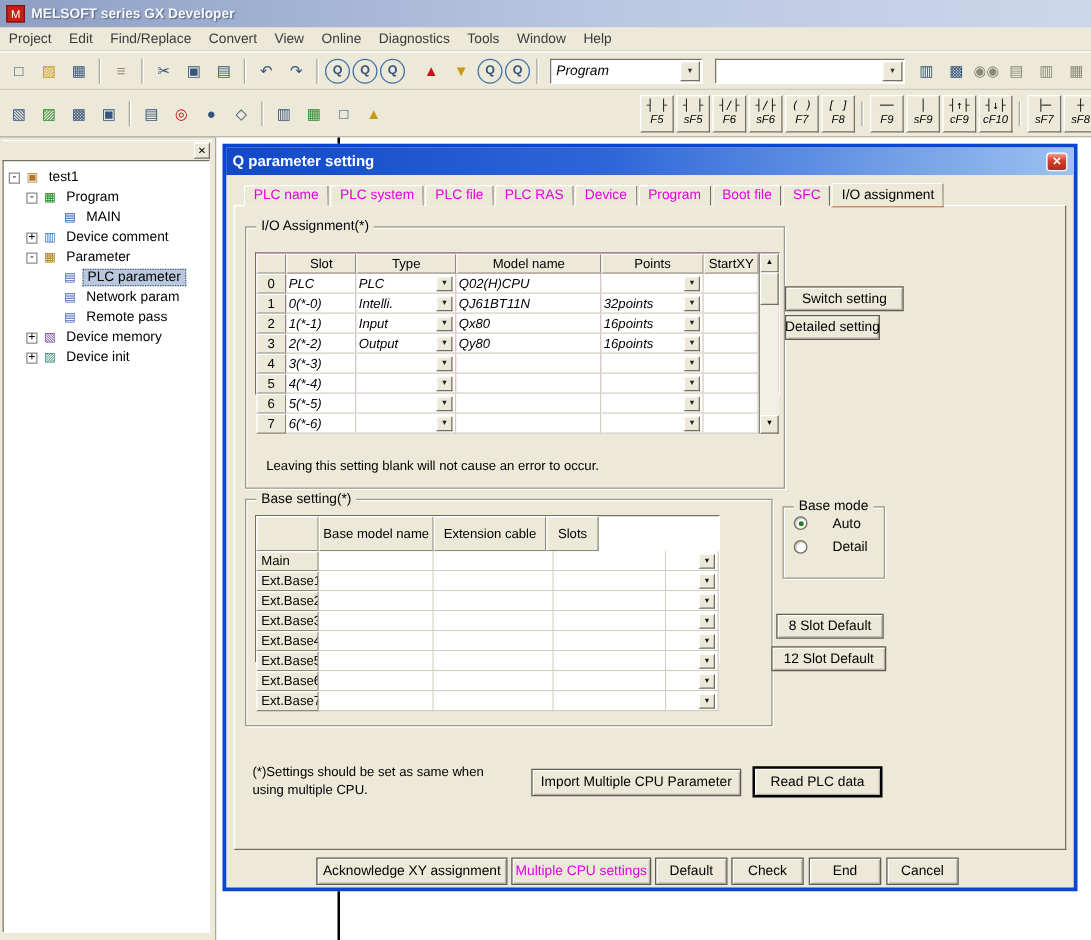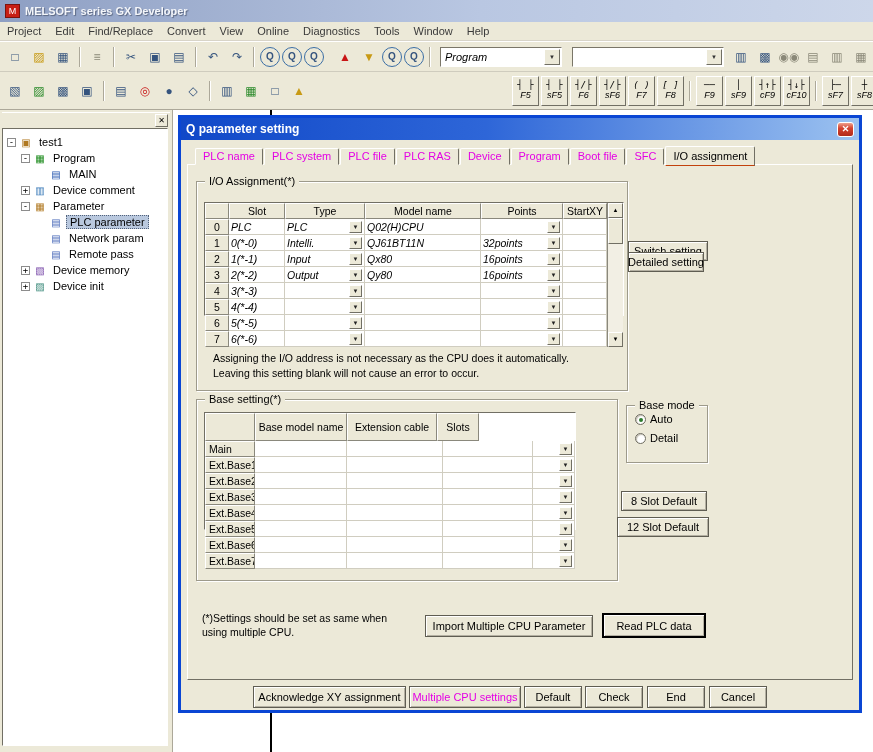--- a/index.html
+++ b/index.html
@@ -66,29 +66,29 @@
 .iohead .hcell{justify-content:center}
 .c0{flex:0 0 24px}.c1{flex:0 0 56px}.c2{flex:0 0 80px}.c3{flex:0 0 116px}.c4{flex:0 0 82px}.c5{flex:0 0 44px}
 .da{width:13px;height:12px;flex:0 0 13px;background:#ece9d8;border:1px solid;border-color:#fff #716f64 #716f64 #fff;font-size:6px;line-height:10px;text-align:center;color:#222}
 .vscroll{position:absolute;right:0;top:0;width:16px;height:144px;background:#f2efe4;border-left:1px solid #8a887c;display:flex;flex-direction:column;align-items:center}
 .sbtn{width:15px;height:15px;background:#ece9d8;border:1px solid;border-color:#fff #716f64 #716f64 #fff;font-size:6px;line-height:13px;text-align:center}
 .sbtn.down{margin-top:auto}
 .sthumb{width:15px;height:26px;background:#ece9d8;border:1px solid;border-color:#fff #716f64 #716f64 #fff}
 .ionote{position:absolute;left:16px;font-size:10.5px}
 .note1{top:170px}.note2{top:185px}
 .btn3d{position:absolute;background:#ece9d8;border:1px solid #5f5d52;box-shadow:inset 1px 1px 0 #fff,inset -1px -1px 0 #b4b0a2;font-family:inherit;font-size:11px;color:#000;display:flex;align-items:center;justify-content:center;white-space:nowrap}
-.switchbtn{left:440px;top:76px;width:80px;height:20px}
+.switchbtn{left:440px;top:64px;width:95px;height:20px}
 .detailbtn{left:440px;top:87px;width:76px;height:20px}
 .basegroup{left:8px;top:234px;width:422px;height:182px}
 .basetable{position:absolute;left:7px;top:12px;width:372px;height:118px;border:1px solid;border-color:#716f64 #fff #fff #716f64;background:#fff}
 .bhead{display:flex;height:28px}
 .brow{display:flex;height:16px}
 .b0{flex:0 0 50px}.b1{flex:0 0 92px}.b2{flex:0 0 96px}.b3{flex:0 0 90px}.b4{flex:0 0 42px}
 .modegroup{left:438px;top:240px;width:82px;height:58px}
-.radiorow{display:flex;align-items:center;gap:4px;margin:7px 0 0 8px}
+.radiorow{display:flex;gap:20px;margin:7px 0 0 8px}
 .radio{width:11px;height:11px;border-radius:50%;background:#fff;border:1px solid #6e6c60;box-shadow:inset 1px 1px 1px #c4c0b4;position:relative;flex:0 0 11px}
 .radio.checked::after{content:"";position:absolute;left:3px;top:3px;width:4px;height:4px;border-radius:50%;background:#2c7a2c}
 .slot8btn{left:433px;top:326px;width:86px;height:20px}
 .slot12btn{left:429px;top:352px;width:92px;height:20px}
 .footnote{position:absolute;left:14px;top:446px;width:214px;text-align:left;font-size:10.5px;line-height:14px}
 .importbtn{left:237px;top:450px;width:168px;height:22px}
 .readbtn{left:414px;top:448px;width:104px;height:25px;border:2px solid #000}
 .bb{position:absolute;top:568px;height:22px}
 .bb1{left:72px;width:153px}.bb2{left:228px;width:112px;color:#e400e4}
 .bb3{left:343px;width:58px}.bb4{left:404px;width:58px}.bb5{left:466px;width:58px}.bb6{left:528px;width:58px}
@@ -475,21 +475,20 @@
           <span class="wcell c5">
               <i class="cv"></i>
             </span>
         </div>
         <div class="vscroll">
           <span class="sbtn">▲</span>
           <span class="sthumb"></span>
           <span class="sbtn down">▼</span>
         </div>
       </div>
-      <div class="ionote note1">Assigning the I/O address is not necessary as the CPU does it automatically.</div>
       <div class="ionote note2">Leaving this setting blank will not cause an error to occur.</div>
     </div>
 
     <button class="btn3d switchbtn">Switch setting</button>
     <button class="btn3d detailbtn">Detailed setting</button>
 
     <div class="group basegroup">
       <span class="glabel">Base setting(*)</span>
       <div class="basetable">
         <div class="bhead">

